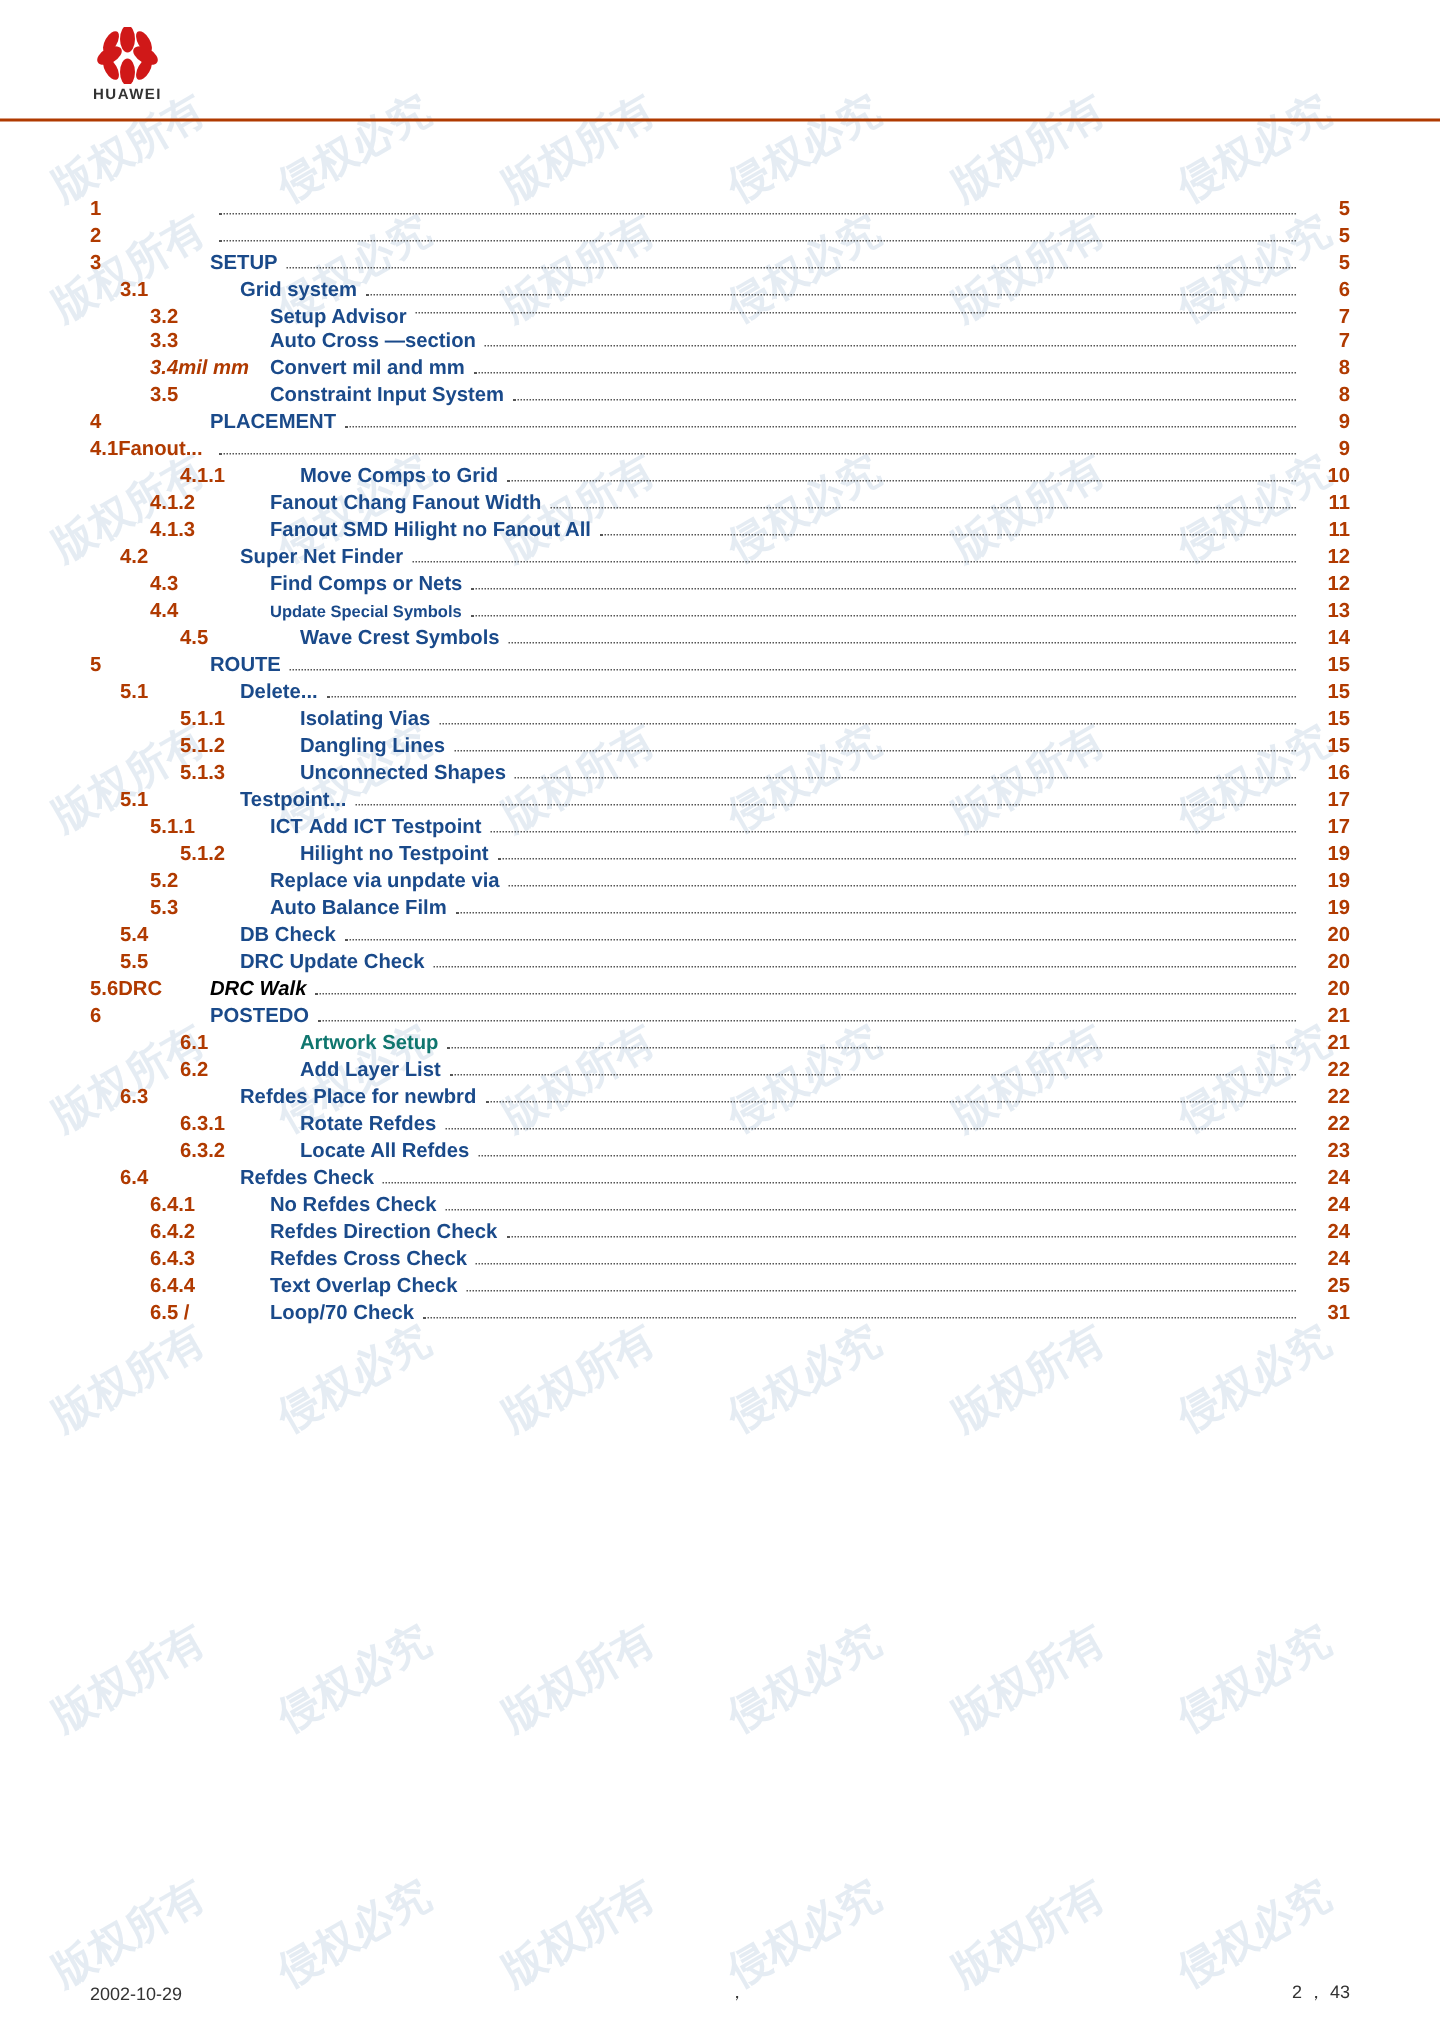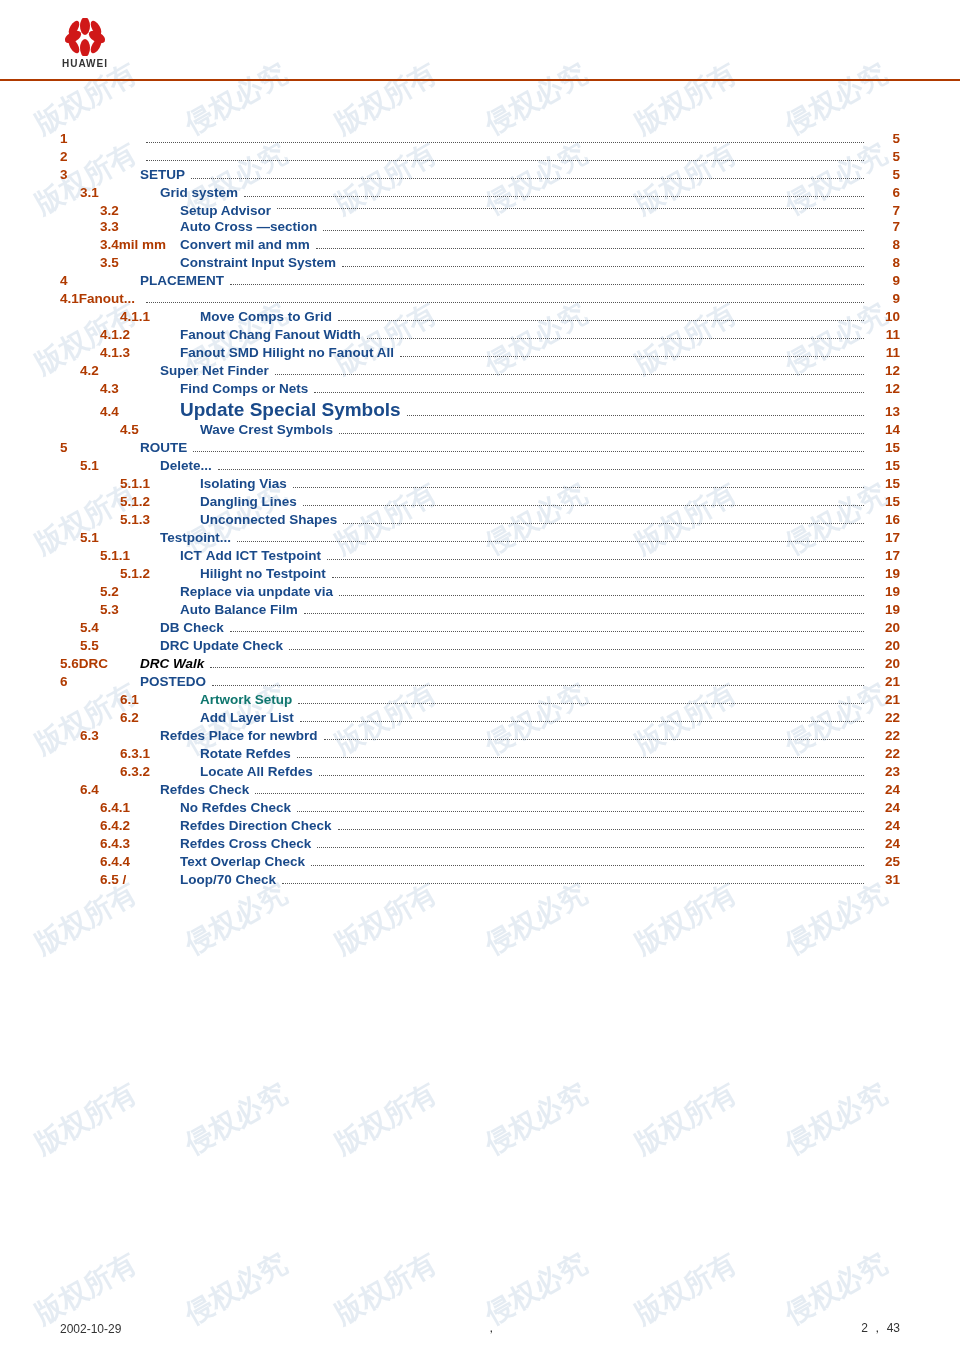--- a/index.html
+++ b/index.html
@@ -214,21 +214,21 @@
       <div class="toc-row-wrap">
         <div class="toc-row" style="padding-left: 40px;">
           <span style="color: rgb(176, 58, 0); font-weight: bold; min-width: 80px; font-size: 13.5px; white-space: nowrap;">3.3</span>
           <span style="font-size: 13.5px; white-space: nowrap;"><span style="color:#1a4a8a;font-weight:bold;">Auto Cross —section</span></span>
           <span style="flex: 1 1 0%; border-bottom: 1px dotted rgb(85, 85, 85); margin: 0px 6px 5px; min-width: 20px;"></span>
           <span style="color: rgb(176, 58, 0); font-weight: bold; min-width: 30px; text-align: right; font-size: 13.5px;">7</span>
         </div>
       </div>
       <div class="toc-row-wrap">
         <div class="toc-row" style="padding-left: 40px;">
-          <span style="color: rgb(176, 58, 0); font-weight: bold; min-width: 80px; font-size: 13.5px; white-space: nowrap;">3.4mil  mm</span>
+          <span style="color: rgb(176, 58, 0); font-weight: bold; min-width: 80px; font-size: 13.5px; white-space: nowrap; font-style: italic;">3.4mil  mm</span>
           <span style="font-size: 13.5px; white-space: nowrap;"><span style="color:#1a4a8a;font-weight:bold;">Convert mil and mm</span></span>
           <span style="flex: 1 1 0%; border-bottom: 1px dotted rgb(85, 85, 85); margin: 0px 6px 5px; min-width: 20px;"></span>
           <span style="color: rgb(176, 58, 0); font-weight: bold; min-width: 30px; text-align: right; font-size: 13.5px;">8</span>
         </div>
       </div>
       <div class="toc-row-wrap">
         <div class="toc-row" style="padding-left: 40px;">
           <span style="color: rgb(176, 58, 0); font-weight: bold; min-width: 80px; font-size: 13.5px; white-space: nowrap;">3.5</span>
           <span style="font-size: 13.5px; white-space: nowrap;"><span style="color:#1a4a8a;font-weight:bold;">Constraint Input System</span></span>
           <span style="flex: 1 1 0%; border-bottom: 1px dotted rgb(85, 85, 85); margin: 0px 6px 5px; min-width: 20px;"></span>
@@ -287,21 +287,21 @@
         <div class="toc-row" style="padding-left: 40px;">
           <span style="color: rgb(176, 58, 0); font-weight: bold; min-width: 80px; font-size: 13.5px; white-space: nowrap;">4.3</span>
           <span style="font-size: 13.5px; white-space: nowrap;"><span style="color:#1a4a8a;font-weight:bold;">Find Comps or Nets</span></span>
           <span style="flex: 1 1 0%; border-bottom: 1px dotted rgb(85, 85, 85); margin: 0px 6px 5px; min-width: 20px;"></span>
           <span style="color: rgb(176, 58, 0); font-weight: bold; min-width: 30px; text-align: right; font-size: 13.5px;">12</span>
         </div>
       </div>
       <div class="toc-row-wrap">
         <div class="toc-row" style="padding-left: 40px;">
           <span style="color: rgb(176, 58, 0); font-weight: bold; min-width: 80px; font-size: 13.5px; white-space: nowrap;">4.4</span>
-          <span style="font-size: 19px; white-space: nowrap;"><span style="color:#1a4a8a;font-weight:bold;">Update Special Symbols</span></span>
+          <span style="font-size: 11px; white-space: nowrap;"><span style="color:#1a4a8a;font-weight:bold;">Update Special Symbols</span></span>
           <span style="flex: 1 1 0%; border-bottom: 1px dotted rgb(85, 85, 85); margin: 0px 6px 5px; min-width: 20px;"></span>
           <span style="color: rgb(176, 58, 0); font-weight: bold; min-width: 30px; text-align: right; font-size: 13.5px;">13</span>
         </div>
       </div>
       <div class="toc-row-wrap">
         <div class="toc-row" style="padding-left: 60px;">
           <span style="color: rgb(176, 58, 0); font-weight: bold; min-width: 80px; font-size: 13.5px; white-space: nowrap;">4.5</span>
           <span style="font-size: 13.5px; white-space: nowrap;"><span style="color:#1a4a8a;font-weight:bold;">Wave Crest Symbols</span></span>
           <span style="flex: 1 1 0%; border-bottom: 1px dotted rgb(85, 85, 85); margin: 0px 6px 5px; min-width: 20px;"></span>
           <span style="color: rgb(176, 58, 0); font-weight: bold; min-width: 30px; text-align: right; font-size: 13.5px;">14</span>

